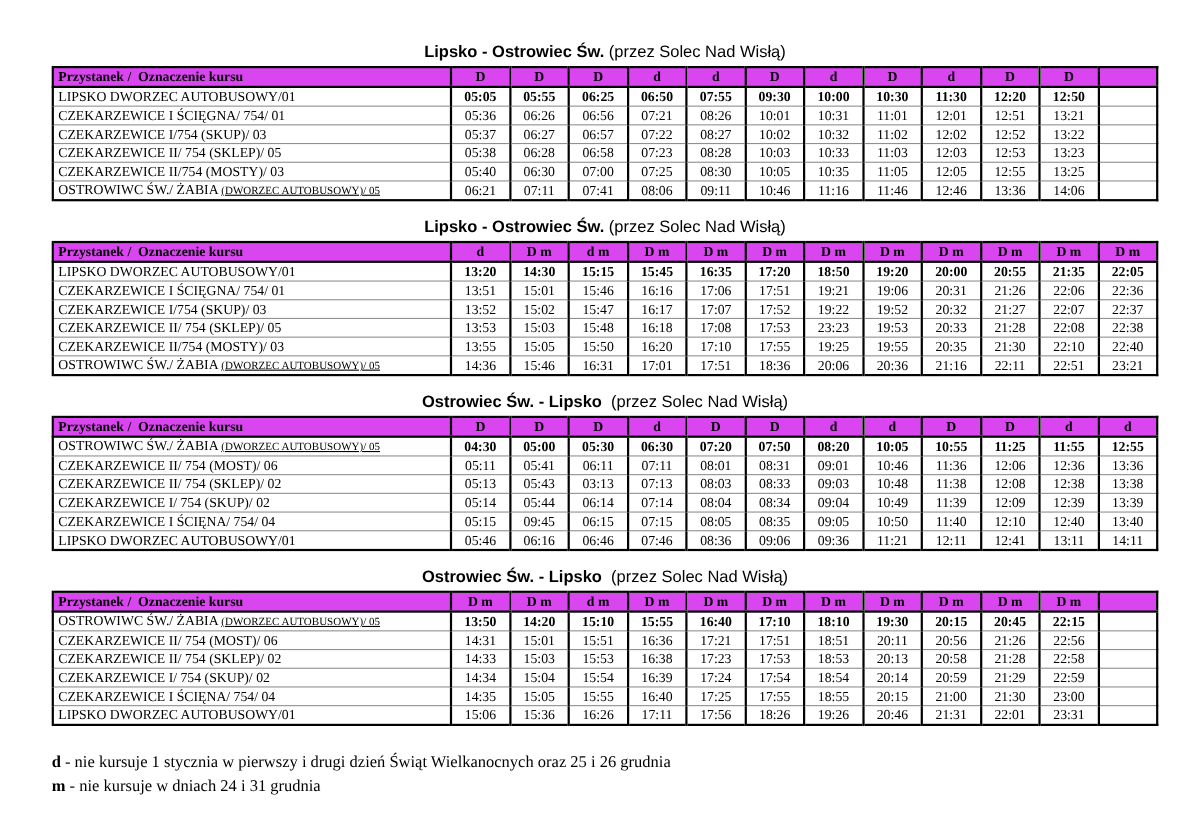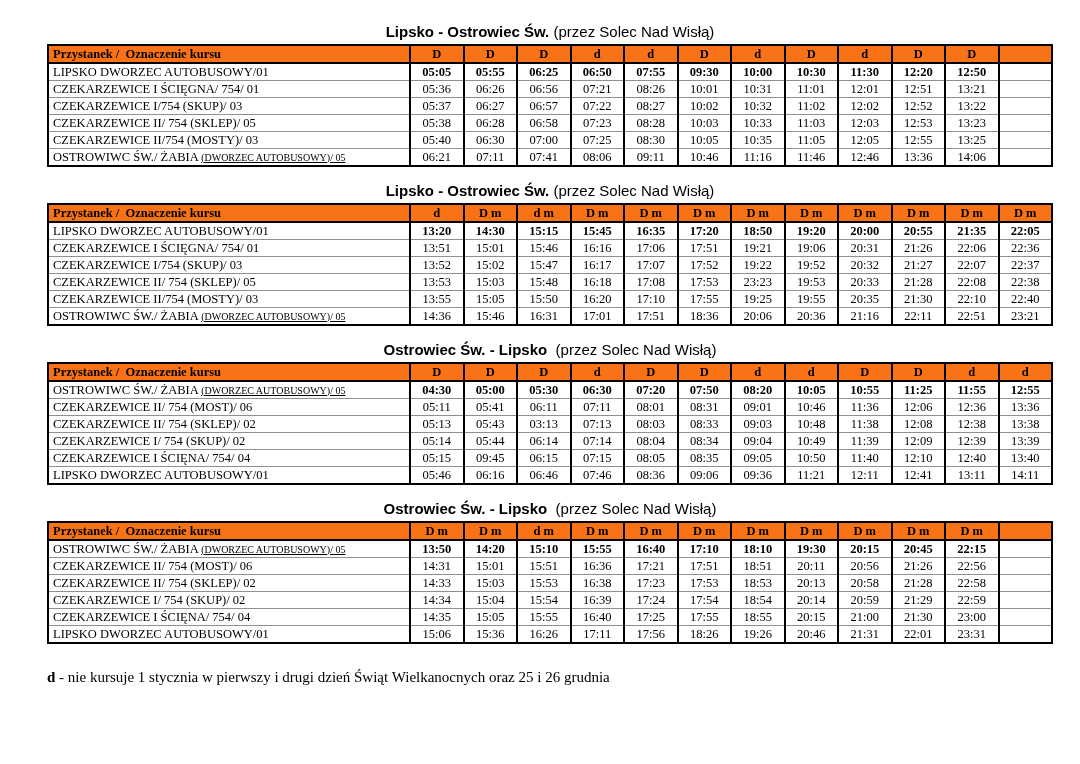--- a/index.html
+++ b/index.html
@@ -2,21 +2,21 @@
 <html><head>
 <meta charset="utf-8">
 <style>
   html, body { margin: 0; padding: 0; background: #ffffff; }
   body {
     width: 1080px; height: 764px;
     font-family: "Liberation Serif", serif;
     color: #000;
     overflow: hidden;
   }
-  .page { padding: 22px 28px 0 47px; }
+  .page { padding: 38px 28px 0 47px; }
   .section { margin-bottom: 14px; }
   .tbl-title {
     width: 1006px;
     text-align: center;
     font-family: "Liberation Sans", sans-serif;
     font-size: 15px;
     line-height: 19px;
     margin-bottom: 3px;
     white-space: pre;
   }
@@ -32,21 +32,21 @@
     border-left: 2px solid #000;
     padding: 0 2px;
     height: 16px;
     line-height: 15px;
     font-size: 12.5px;
     overflow: hidden;
     white-space: nowrap;
   }
   table.timetable col.stopcol { width: 362px; }
   table.timetable thead th {
-    background: #f97316;
+    background: #d946ef;
     border-bottom: 2px solid #000;
     font-weight: bold;
     text-align: center;
   }
   table.timetable thead th.corner {
     text-align: left;
     padding-left: 4px;
     white-space: pre;
   }
   table.timetable tbody td { border-top: 1px solid #909090; }
@@ -583,15 +583,16 @@
             <td class="time">22:01</td>
             <td class="time">23:31</td>
             <td class="time"></td>
           </tr>
         </tbody>
       </table>
   </div>
 
   <div class="legend">
     <div class="legend-item"><b>d</b> <span>- nie kursuje 1 stycznia w pierwszy i drugi dzień Świąt Wielkanocnych oraz 25 i 26 grudnia</span></div>
+    <div class="legend-item"><b>m</b> <span>- nie kursuje w dniach 24 i 31 grudnia</span></div>
   </div>
 
 </div>
 
 </body></html>

